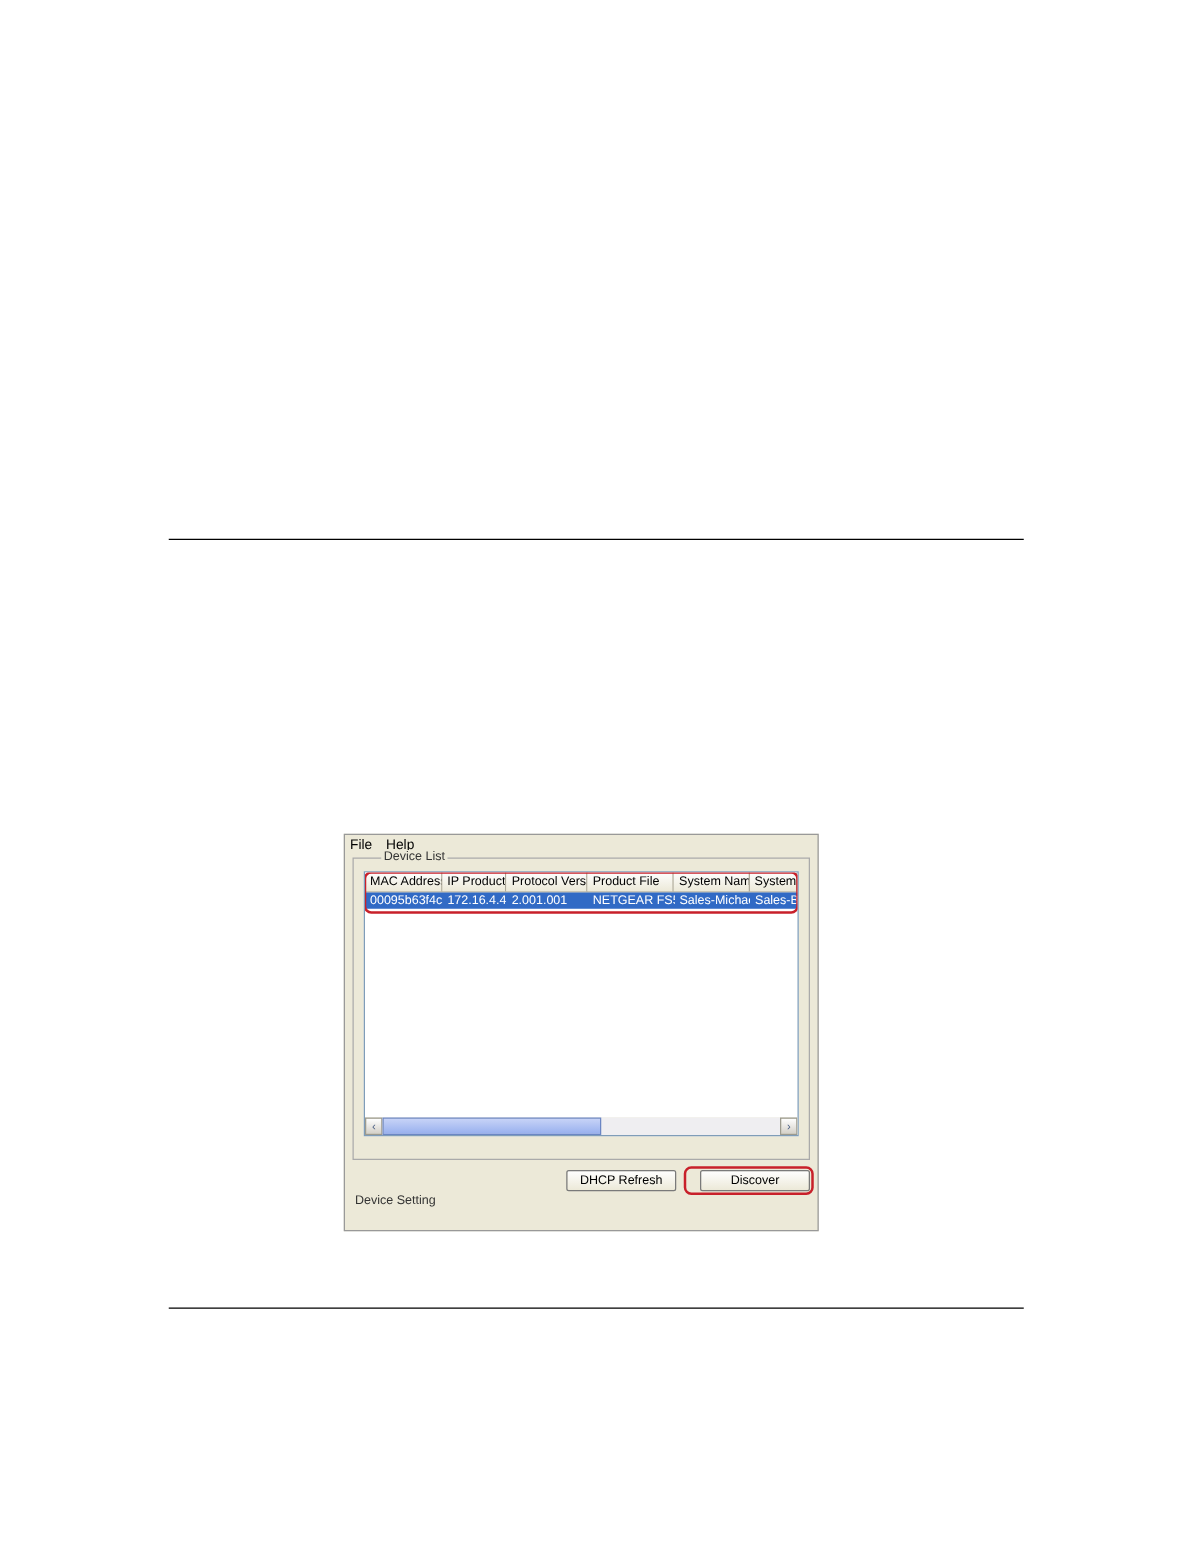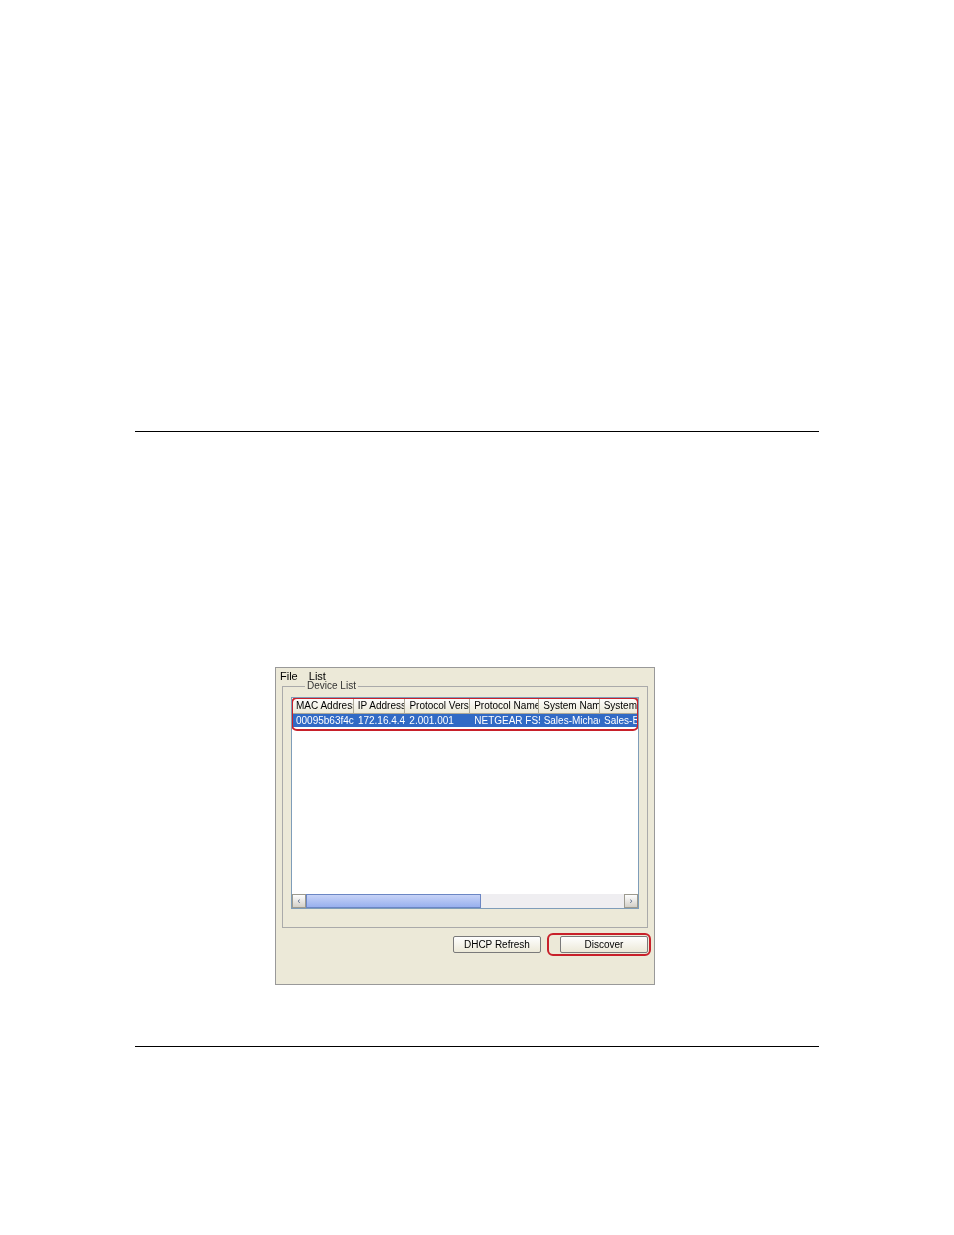--- a/index.html
+++ b/index.html
@@ -155,32 +155,32 @@
 </head>
 <body>
 
 <div class="hr-line" style="top:431px"></div>
 <div class="hr-line" style="top:1046px"></div>
 
 <div class="app-window">
 
   <div class="menubar">
     <span>File</span>
-    <span>List</span>
+    <span>Help</span>
   </div>
 
   <div class="groupbox device-list-box">
     <span class="groupbox-label">Device List</span>
 
     <div class="table-container">
       <div class="table-head">
         <div class="th-cell col0">MAC Address</div>
-        <div class="th-cell col1">IP Address</div>
+        <div class="th-cell col1">IP Product</div>
         <div class="th-cell col2">Protocol Version</div>
-        <div class="th-cell col3">Protocol Name</div>
+        <div class="th-cell col3">Product File</div>
         <div class="th-cell col4">System Name</div>
         <div class="th-cell col5">System</div>
       </div>
       <div class="table-row">
         <div class="td-cell col0">00095b63f4c5</div>
         <div class="td-cell col1">172.16.4.40</div>
         <div class="td-cell col2">2.001.001</div>
         <div class="td-cell col3">NETGEAR FS526T</div>
         <div class="td-cell col4">Sales-Michael</div>
         <div class="td-cell col5">Sales-B</div>
@@ -199,13 +199,14 @@
   </div>
 
   <div class="button-row">
     <span class="win-btn">DHCP Refresh</span>
     <span style="position:relative;display:inline-block">
       <span class="win-btn">Discover</span>
       <span class="highlight-outline" style="top:-3px;left:3px;right:-3px;bottom:-3px"></span>
     </span>
   </div>
 
+  <div class="device-setting-label">Device Setting</div>
 </div>
 
 </body></html>

